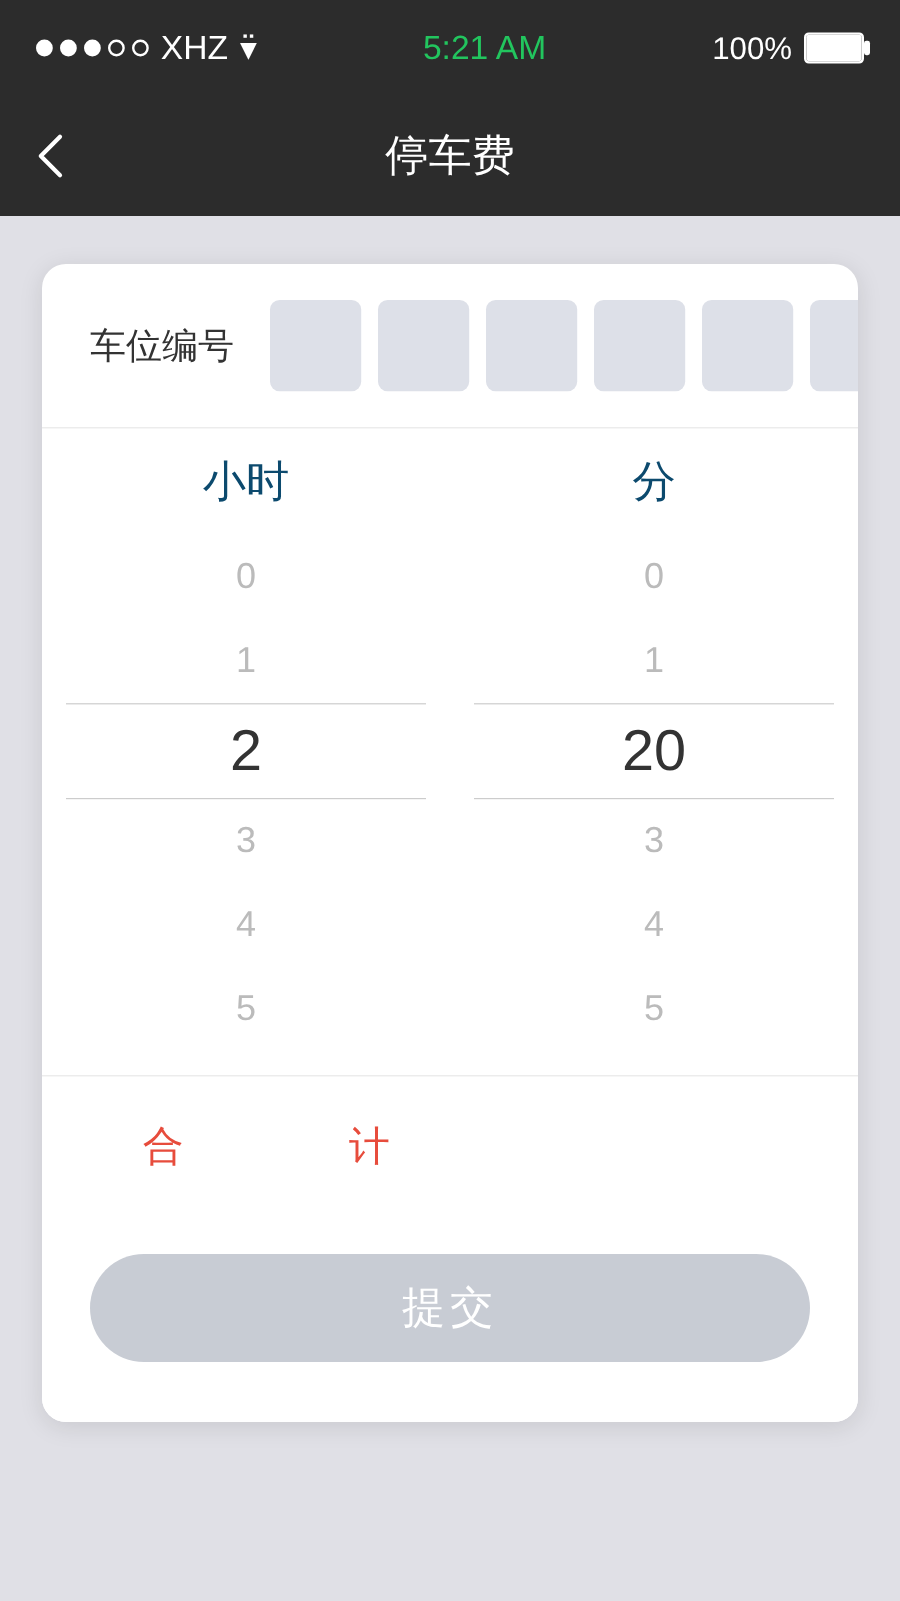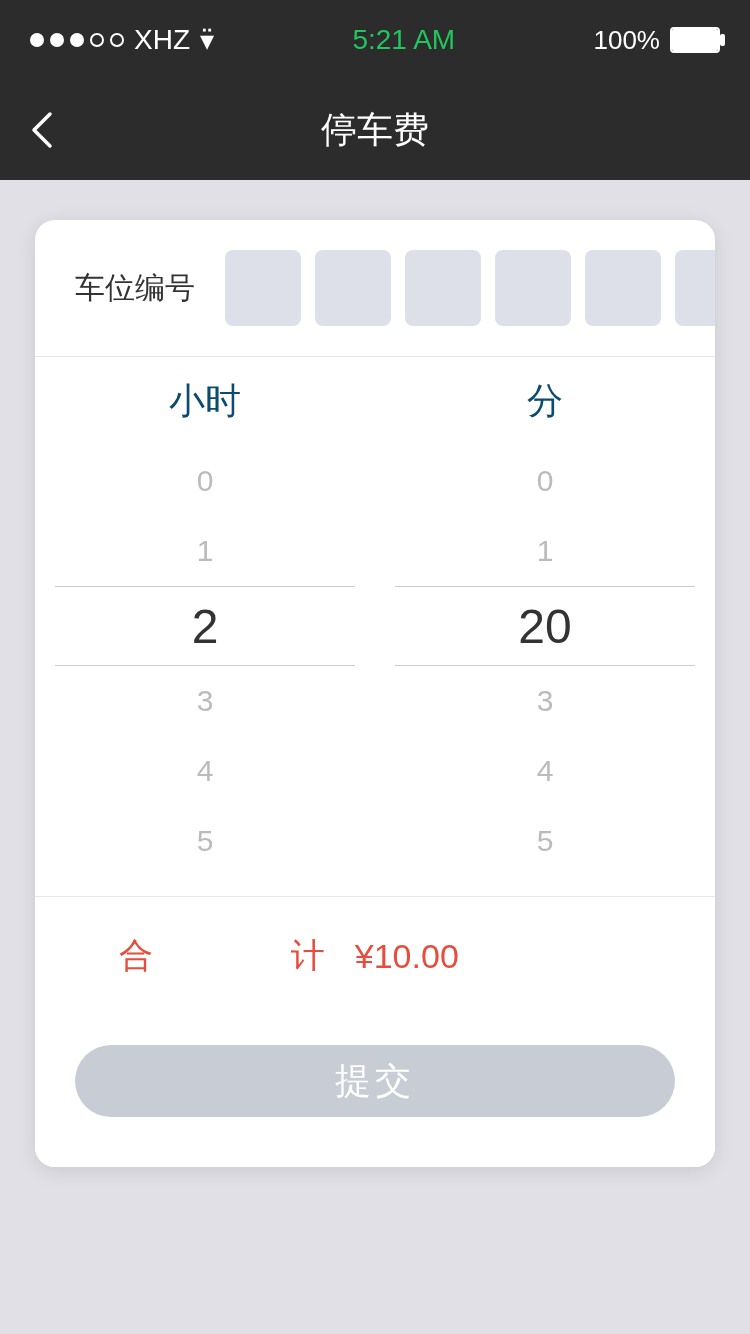--- a/index.html
+++ b/index.html
@@ -211,21 +211,21 @@
 
     
     .submit-section {
       background: white;
       border-top: none;
       padding: 30px 40px 50px;
     }
 
     .submit-btn {
       width: 100%;
-      height: 72px;
+      height: 90px;
       background: #c8ccd4;
       border-radius: 50px;
       border: none;
       font-size: 36px;
       color: #fff;
       cursor: pointer;
       display: flex;
       align-items: center;
       justify-content: center;
       letter-spacing: 4px;
@@ -315,21 +315,20 @@
               <div class="picker-item">5</div>
             </div>
           </div>
 
         </div>
       </div>
     </div>
 
     <div class="total-row">
       <span class="total-label">合&nbsp;&nbsp;&nbsp;&nbsp;计</span>
-      <span class="total-amount">¥10.00</span>
     </div>
 
     <div class="submit-section">
       <button class="submit-btn">提交</button>
     </div>
 
   </div>
 </div>
 
 </body></html>

